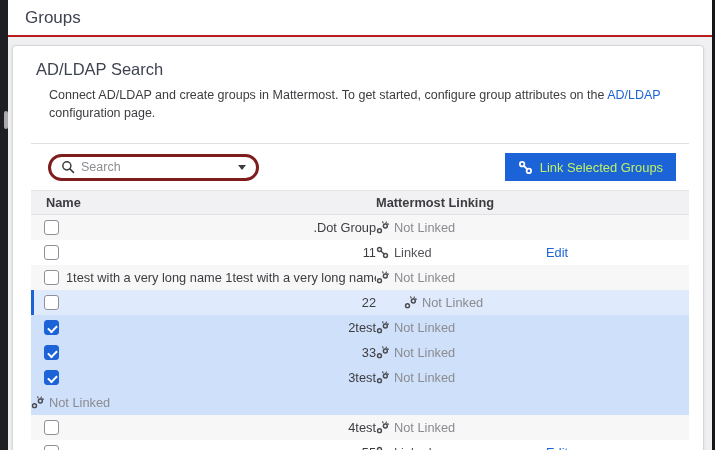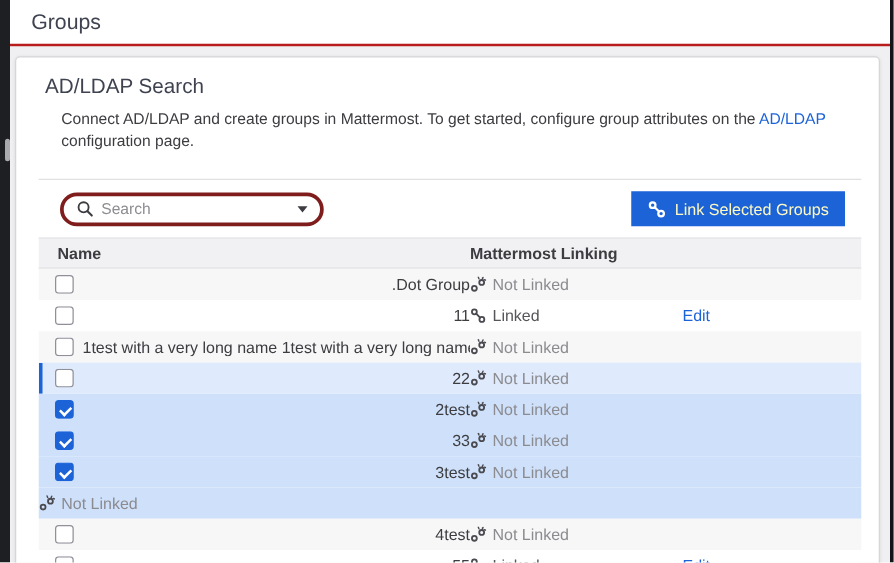--- a/index.html
+++ b/index.html
@@ -41,34 +41,34 @@
 
   .toolbar{height:46px;display:flex;align-items:center;justify-content:space-between;
     padding:0 13px 0 17px;background:#fff;}
   .search-pill{width:211px;height:27px;border:3px solid #7f1d1d;border-radius:14px;
     background:#fff;display:flex;align-items:center;gap:6px;padding:0 10px;}
   .search-pill input{border:none;outline:none;flex:1;min-width:0;font-size:12.5px;
     font-family:inherit;color:#3d3c40;background:transparent;}
   .search-pill input::placeholder{color:#8d8d92;}
   .caret{width:0;height:0;border-left:4px solid transparent;border-right:4px solid transparent;
     border-top:5px solid #3d3c40;flex:none;}
-  .link-btn{height:28px;background:var(--accent);color:#fef9c3;border:none;border-radius:0;
+  .link-btn{height:28px;background:var(--accent);color:#bef264;border:none;border-radius:0;
     font-family:inherit;font-size:12.9px;display:flex;align-items:center;gap:7px;padding:0 13px;cursor:pointer;}
 
   .thead{height:25px;background:#f1f1f3;border-top:1px solid #e4e4e7;border-bottom:1px solid #e0e0e3;
     display:flex;align-items:center;font-size:12.8px;font-weight:bold;color:#3d3c40;}
   .thead .col-name{flex:0 0 345px;padding-left:15px;}
   .thead .col-link{flex:0 0 170px;}
   .thead .col-edit{flex:1;}
 
   .tbody{border-bottom:1px solid #e4e4e7;}
   .trow{height:25px;display:flex;align-items:center;font-size:12.8px;color:#3d3c40;background:#fff;}
   .trow.stripe{background:#f7f7f8;}
   .trow.selected{background:var(--selected-row);}
-  .trow.focused{background:var(--focused-row);box-shadow:inset 3px 0 0 var(--accent);}
+  .trow.focused{background:var(--focused-row);box-shadow:inset 3px 0 0 var(--accent);gap:28px;}
 
   .name-cell{flex:0 0 345px;padding-left:13px;display:flex;align-items:center;gap:7px;
     overflow:hidden;white-space:nowrap;justify-content:space-between;}
   .nm{overflow:hidden;white-space:nowrap;}
   .cb{width:15px;height:15px;border:1px solid #90909a;border-radius:3px;background:#fff;
     flex:none;position:relative;cursor:pointer;}
   .cb.checked{background:var(--accent);border-color:var(--accent);}
   .cb.checked::after{content:"";position:absolute;left:3px;top:3.5px;width:7px;height:4px;
     border-left:2px solid #fff;border-bottom:2px solid #fff;transform:rotate(-45deg);}
 

